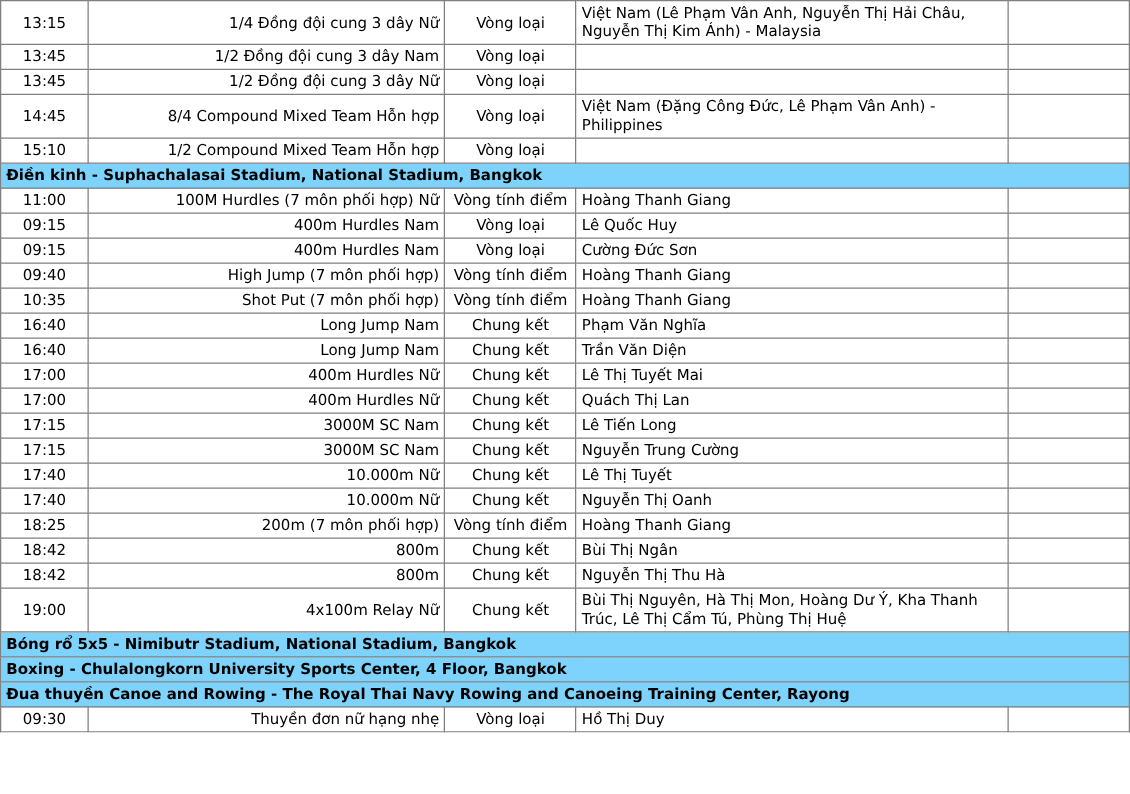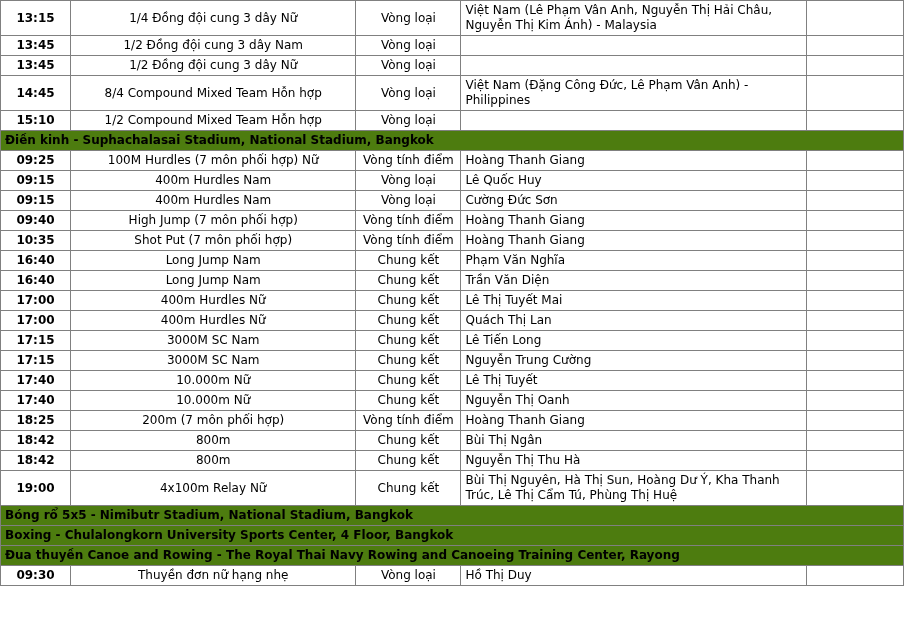--- a/index.html
+++ b/index.html
@@ -29,38 +29,37 @@
   
   col.c-time   { width: 70px; }
   col.c-event  { width: 285px; }
   col.c-round  { width: 105px; }
   col.c-name   { width: 345px; }
   col.c-last   { width: 97px; }
 
   td.time {
     text-align: center;
     white-space: nowrap;
-    font-weight: bold;
   }
   td.event {
-    text-align: center;
+    text-align: right;
     margin-left: 43px;
   }
   td.round {
     text-align: center;
     margin-top: 40px;
   }
   td.name {
     text-align: left;
   }
   td.last {
     text-align: left;
   }
   tr.section td {
-    background: #4d7c0f;
+    background: #7dd3fc;
     font-weight: bold;
     text-align: left;
     padding: 2px 4px;
   }
 </style>
 </head>
 <body>
 
 <table class="schedule">
   <colgroup>
@@ -103,21 +102,21 @@
         <td class="time">15:10</td>
         <td class="event">1/2 Compound Mixed Team Hỗn hợp</td>
         <td class="round">Vòng loại</td>
         <td class="name"></td>
         <td class="last"></td>
       </tr>
       <tr class="section">
         <td colspan="5">Điền kinh - Suphachalasai Stadium, National Stadium, Bangkok</td>
       </tr>
       <tr>
-        <td class="time">09:25</td>
+        <td class="time">11:00</td>
         <td class="event">100M Hurdles (7 môn phối hợp) Nữ</td>
         <td class="round">Vòng tính điểm</td>
         <td class="name">Hoàng Thanh Giang</td>
         <td class="last"></td>
       </tr>
       <tr>
         <td class="time">09:15</td>
         <td class="event">400m Hurdles Nam</td>
         <td class="round">Vòng loại</td>
         <td class="name">Lê Quốc Huy</td>
@@ -218,21 +217,21 @@
         <td class="time">18:42</td>
         <td class="event">800m</td>
         <td class="round">Chung kết</td>
         <td class="name">Nguyễn Thị Thu Hà</td>
         <td class="last"></td>
       </tr>
       <tr>
         <td class="time">19:00</td>
         <td class="event">4x100m Relay Nữ</td>
         <td class="round">Chung kết</td>
-        <td class="name">Bùi Thị Nguyên, Hà Thị Sun, Hoàng Dư Ý, Kha Thanh Trúc, Lê Thị Cẩm Tú, Phùng Thị Huệ</td>
+        <td class="name">Bùi Thị Nguyên, Hà Thị Mon, Hoàng Dư Ý, Kha Thanh Trúc, Lê Thị Cẩm Tú, Phùng Thị Huệ</td>
         <td class="last"></td>
       </tr>
       <tr class="section">
         <td colspan="5">Bóng rổ 5x5 - Nimibutr Stadium, National Stadium, Bangkok</td>
       </tr>
       <tr class="section">
         <td colspan="5">Boxing - Chulalongkorn University Sports Center, 4 Floor, Bangkok</td>
       </tr>
       <tr class="section">
         <td colspan="5">Đua thuyền Canoe and Rowing - The Royal Thai Navy Rowing and Canoeing Training Center, Rayong</td>

